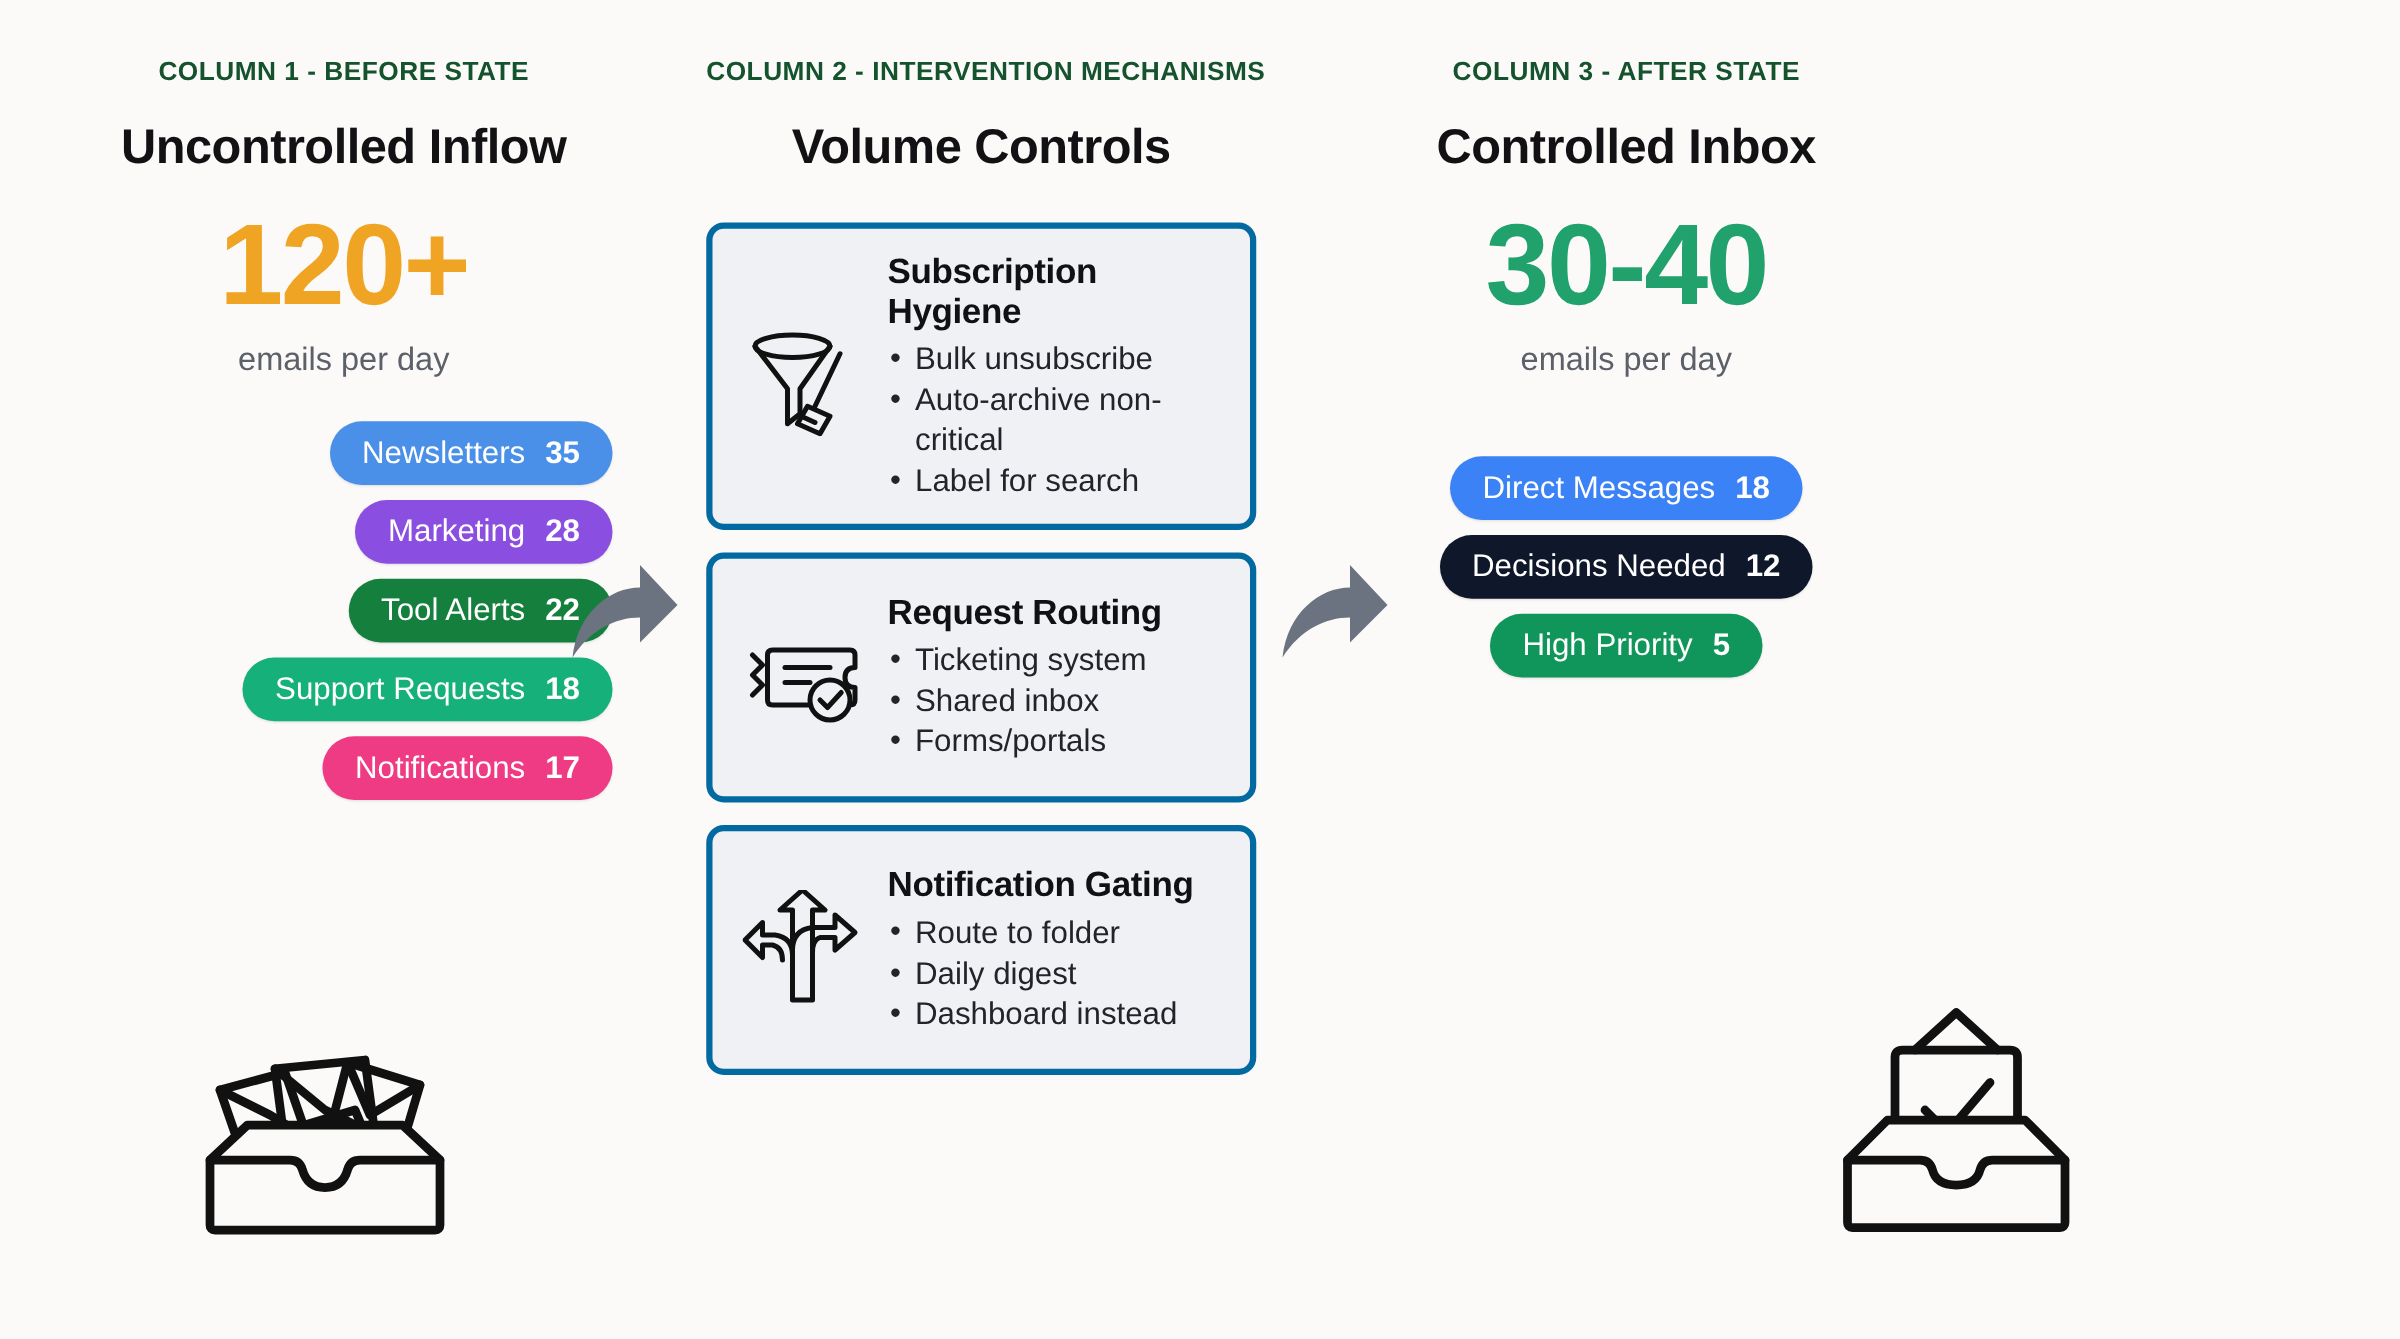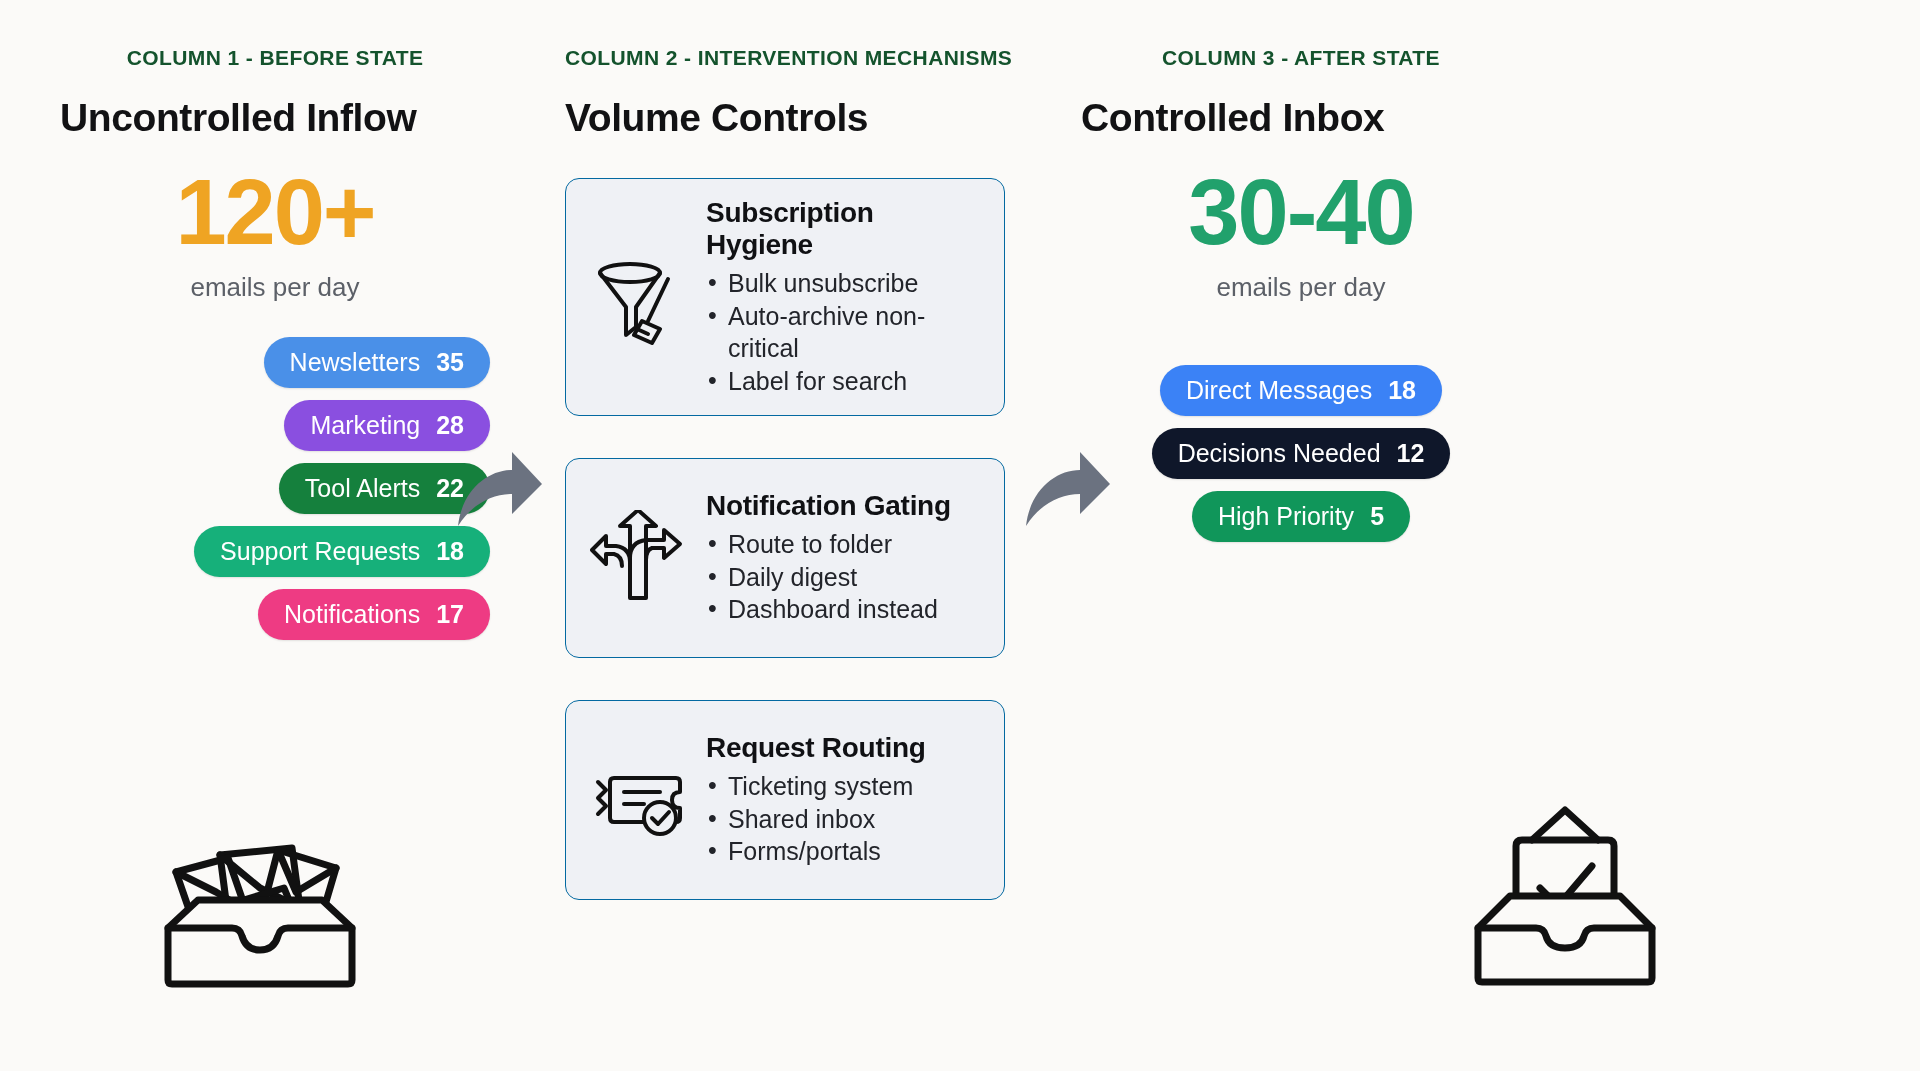--- a/index.html
+++ b/index.html
@@ -20,21 +20,21 @@
   .col-label {
     text-align: center;
     font-size: 21px;
     font-weight: 700;
     letter-spacing: 0.4px;
     color: #14532d;
     margin-top: 46px;
     white-space: nowrap;
   }
   .col-title {
-    text-align: left;
+    text-align: center;
     font-size: 39px;
     font-weight: 700;
     color: #121214;
     margin-top: 26px;
     letter-spacing: -0.4px;
   }
 
   
   .stat {
     text-align: center;
@@ -67,27 +67,27 @@
     margin-bottom: 12px;
     white-space: nowrap;
     box-shadow: 0 1px 2px rgba(0,0,0,.10);
   }
   .pill .pv { font-weight: 700; }
 
   
   .cards { margin-top: 38px; }
   .card {
     background: #EFF1F5;
-    border: 1px solid #0369a1;
+    border: 5px solid #0369a1;
     border-radius: 14px;
     padding: 18px 20px;
     display: flex;
     align-items: center;
     gap: 16px;
-    margin-bottom: 42px;
+    margin-bottom: 18px;
     min-height: 200px;
   }
   .card-icon { flex: 0 0 104px; display: flex; align-items: center; justify-content: center; }
   .card-body { flex: 1 1 auto; }
   .card-title {
     font-size: 28px;
     font-weight: 700;
     color: #101114;
     margin-bottom: 6px;
     letter-spacing: -0.3px;
@@ -200,56 +200,56 @@
             <li>Bulk unsubscribe</li>
             <li>Auto-archive non-critical</li>
             <li>Label for search</li>
           </ul>
         </div>
       </div>
 
       <div class="card">
         <div class="card-icon">
           <svg width="96" height="96" viewBox="0 0 96 96" fill="none" stroke="#111" stroke-width="4" stroke-linejoin="round" stroke-linecap="round">
+            <path d="M8 30 L16 38 L8 46 L16 54 L8 62"></path>
+            <path d="M24 26 L86 26 Q90 26 90 30 L90 40 Q82 40 82 48 Q82 56 90 56 L90 66 Q90 70 86 70 L24 70 Q20 70 20 66 L20 30 Q20 26 24 26 Z"></path>
+            <path d="M34 40 L70 40"></path>
+            <path d="M34 52 L54 52"></path>
+            <circle cx="70" cy="66" r="16" fill="#EFF1F5"></circle>
+            <path d="M62 66 L68 72 L79 60"></path>
+          </svg>
+        </div>
+        <div class="card-body">
+          <div class="card-title">Request Routing</div>
+          <ul class="card-list">
+            <li>Ticketing system</li>
+            <li>Shared inbox</li>
+            <li>Forms/portals</li>
+          </ul>
+        </div>
+      </div>
+
+      <div class="card">
+        <div class="card-icon">
+          <svg width="96" height="96" viewBox="0 0 96 96" fill="none" stroke="#111" stroke-width="4" stroke-linejoin="round" stroke-linecap="round">
             <path d="M40 88 L40 48 Q40 32 56 30 L74 30 L74 20 L90 34 L74 48 L74 38 L62 38 Q56 40 56 50 L56 88 Z"></path>
             <path d="M40 52 Q40 38 26 36 L16 36 L16 26 L2 40 L16 54 L16 44 L24 44 Q32 46 32 56"></path>
             <path d="M40 48 L40 16 L30 16 L48 0 L66 16 L56 16 L56 48"></path>
           </svg>
         </div>
         <div class="card-body">
           <div class="card-title">Notification Gating</div>
           <ul class="card-list">
             <li>Route to folder</li>
             <li>Daily digest</li>
             <li>Dashboard instead</li>
           </ul>
         </div>
       </div>
 
-      <div class="card">
-        <div class="card-icon">
-          <svg width="96" height="96" viewBox="0 0 96 96" fill="none" stroke="#111" stroke-width="4" stroke-linejoin="round" stroke-linecap="round">
-            <path d="M8 30 L16 38 L8 46 L16 54 L8 62"></path>
-            <path d="M24 26 L86 26 Q90 26 90 30 L90 40 Q82 40 82 48 Q82 56 90 56 L90 66 Q90 70 86 70 L24 70 Q20 70 20 66 L20 30 Q20 26 24 26 Z"></path>
-            <path d="M34 40 L70 40"></path>
-            <path d="M34 52 L54 52"></path>
-            <circle cx="70" cy="66" r="16" fill="#EFF1F5"></circle>
-            <path d="M62 66 L68 72 L79 60"></path>
-          </svg>
-        </div>
-        <div class="card-body">
-          <div class="card-title">Request Routing</div>
-          <ul class="card-list">
-            <li>Ticketing system</li>
-            <li>Shared inbox</li>
-            <li>Forms/portals</li>
-          </ul>
-        </div>
-      </div>
-
     </div>
   </div>
 
   <div class="arrow arrow-2">
     <svg width="96" height="96" viewBox="0 0 96 96">
       <path d="M6 84 C10 48 36 28 60 28 L60 10 L90 42 L60 72 L60 52 C40 52 20 62 6 84 Z" fill="#6B7280"></path>
     </svg>
   </div>
 
   <div class="col col-3">

